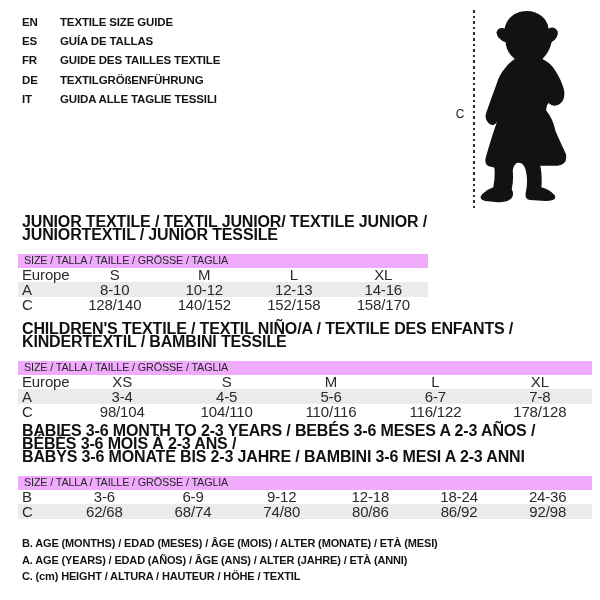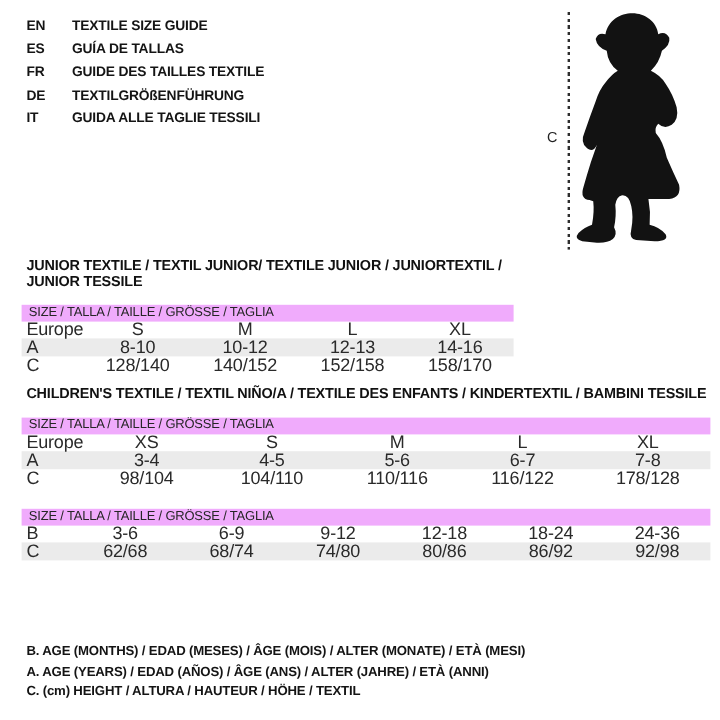--- a/index.html
+++ b/index.html
@@ -22,21 +22,21 @@
     background:repeating-linear-gradient(to bottom,#2e2e2e 0 2.6px,transparent 2.6px 5.6px);
   }
   .measure-c{left:451px;top:107px;width:18px;text-align:center;font-size:12px;color:#222;}
   .silhouette{left:478px;top:8px;}
 
   
   .size-section{left:18px;width:574px;}
   #sec1{top:215px;width:410px;}
   #sec2{top:322px;}
   #sec3{top:424px;}
-  .section-title{font-weight:bold;font-size:12px;line-height:13px;color:#111;
+  .section-title{font-weight:bold;font-size:16px;line-height:13px;color:#111;
     padding-left:4px;margin-bottom:13px;}
   .bar{
     height:13.5px;background:#f0abfc;color:#262626;
     font-size:10.8px;line-height:13.5px;padding-left:6px;
   }
   .trow{display:flex;height:14.7px;align-items:center;font-size:15px;color:#2a2a2a;}
   .trow.shaded{background:#ebebeb;}
   .tlabel{width:52px;padding-left:4px;box-sizing:border-box;}
   #sec3 .tlabel{width:42px;}
   .tcell{flex:1;text-align:center;}
@@ -165,20 +165,24 @@
         <div class="tcell">98/104</div>
         <div class="tcell">104/110</div>
         <div class="tcell">110/116</div>
         <div class="tcell">116/122</div>
         <div class="tcell">178/128</div>
       </div>
     </div>
 </div>
 
 <div class="abs size-section" id="sec3">
+  <div class="section-title">
+    <div>BABIES 3-6 MONTH TO 2-3 YEARS / BEBÉS 3-6 MESES A 2-3 AÑOS / BÉBÉS 3-6 MOIS À 2-3 ANS /</div>
+    <div>BABYS 3-6 MONATE BIS 2-3 JAHRE / BAMBINI 3-6 MESI A 2-3 ANNI</div>
+  </div>
   <div class="bar">SIZE / TALLA / TAILLE / GRÖSSE / TAGLIA</div>
   <div>
       <div class="trow">
         <div class="tlabel">B</div>
         <div class="tcell">3-6</div>
         <div class="tcell">6-9</div>
         <div class="tcell">9-12</div>
         <div class="tcell">12-18</div>
         <div class="tcell">18-24</div>
         <div class="tcell">24-36</div>

